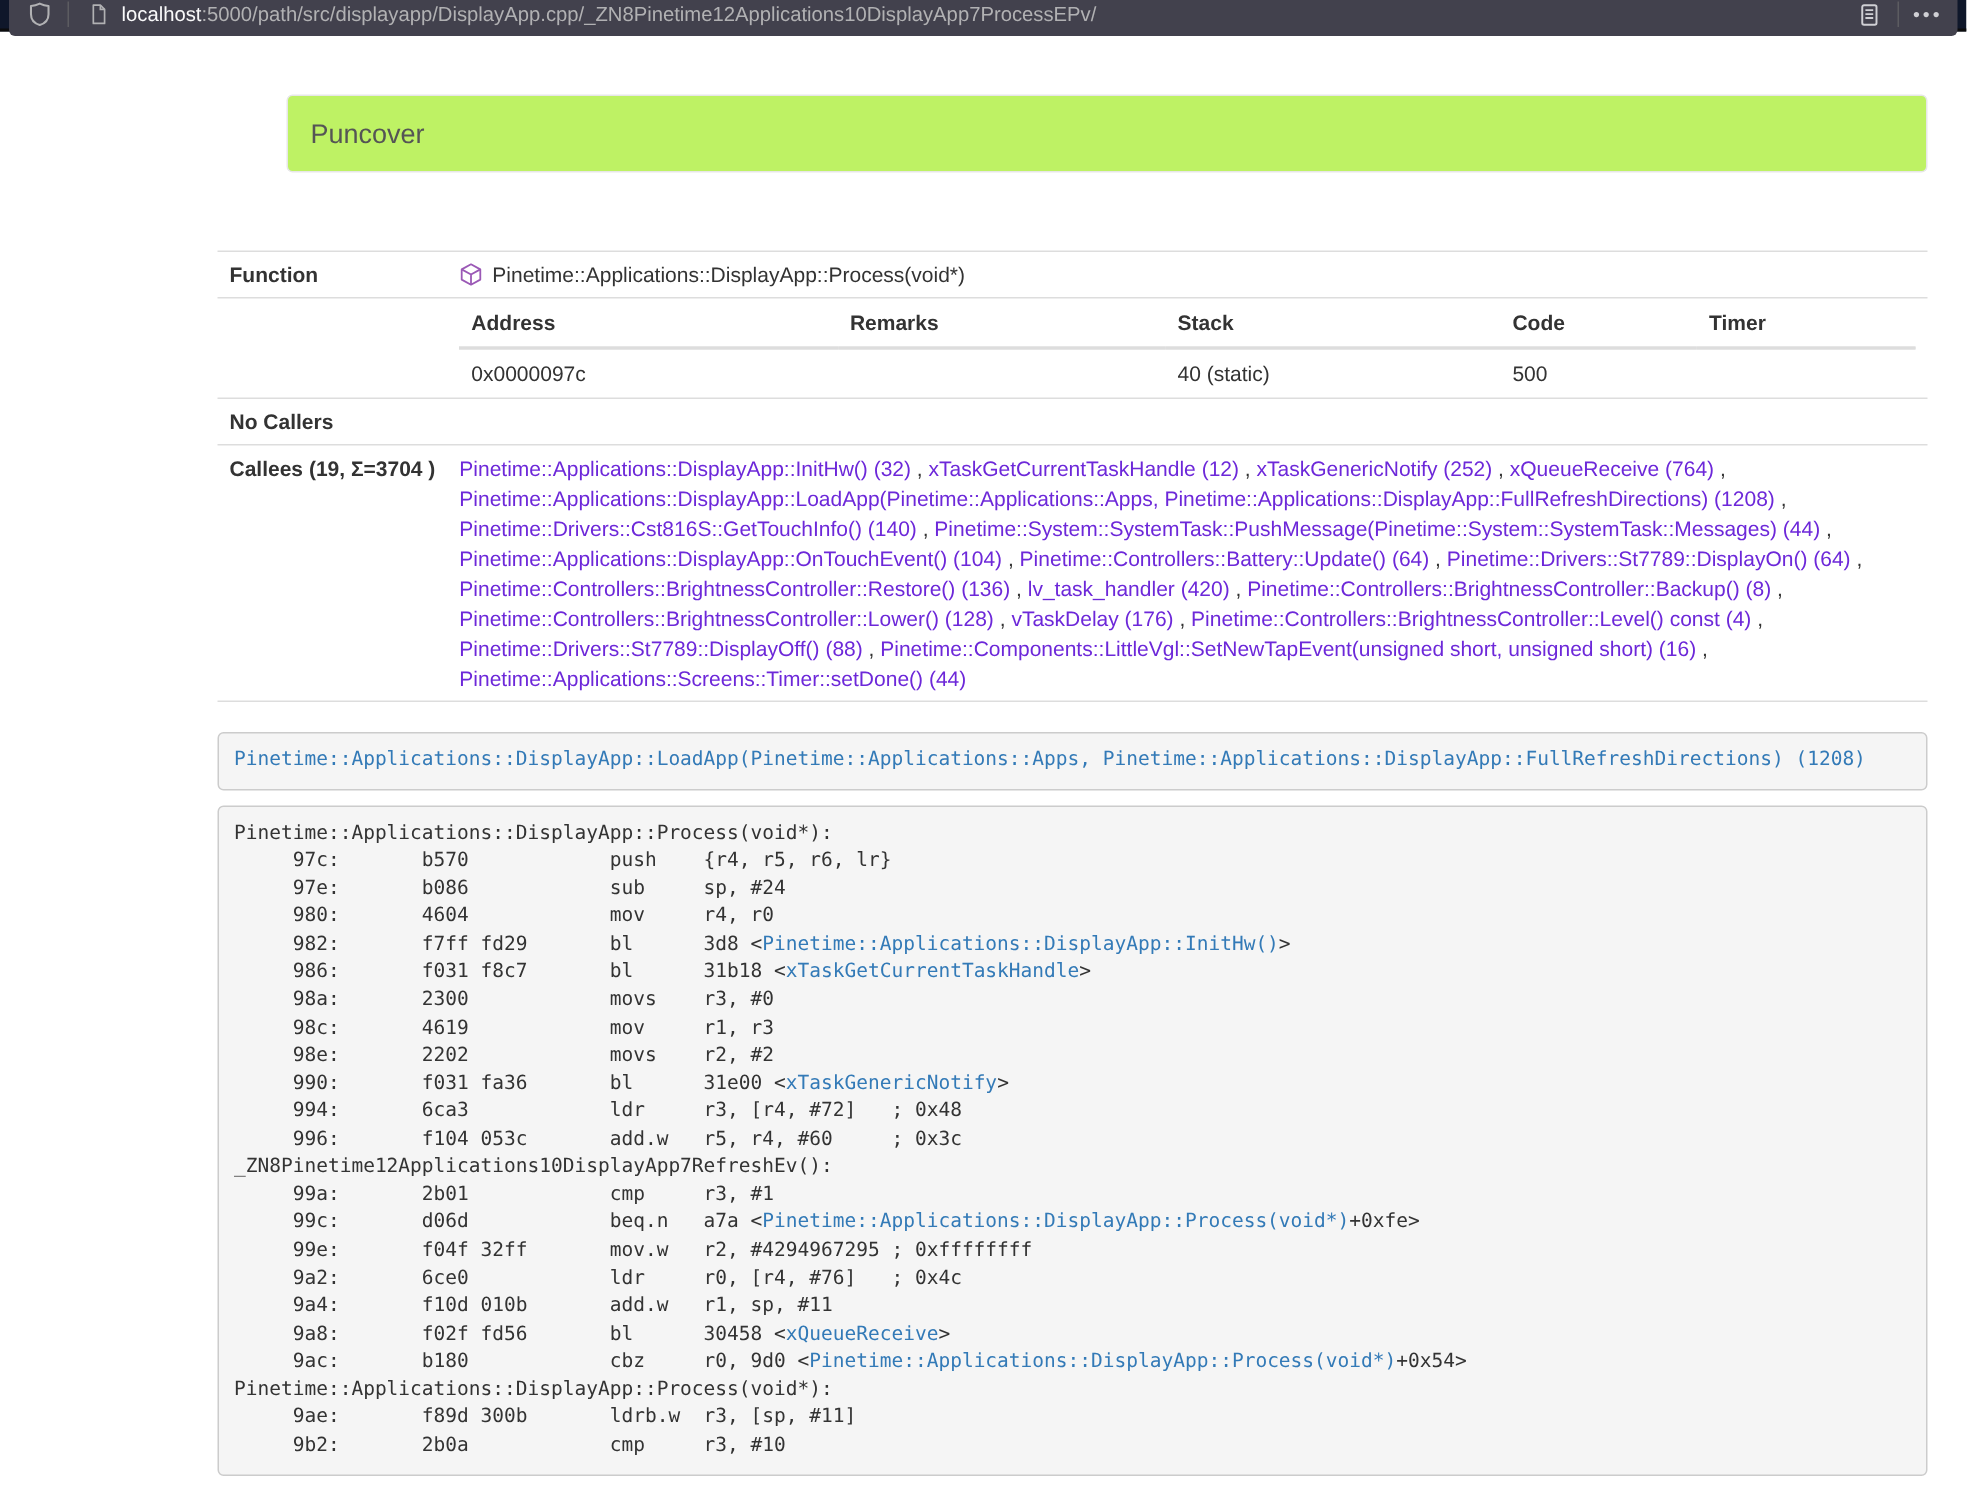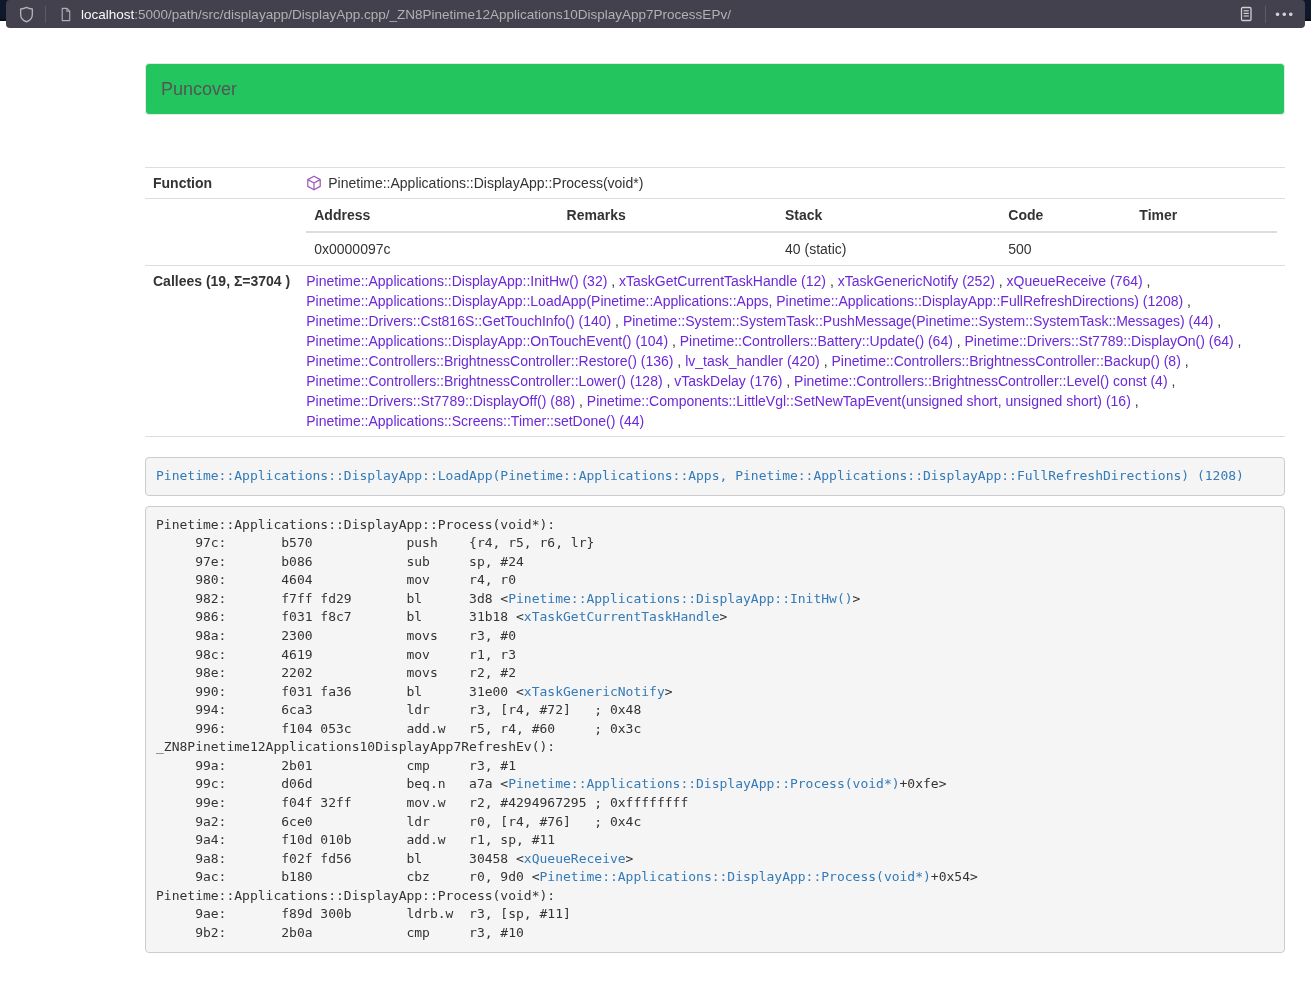--- a/index.html
+++ b/index.html
@@ -7,42 +7,43 @@
   html, body { margin: 0; padding: 0; }
   body {
     width: 1311px; height: 998px; overflow: hidden;
     background: #fff; color: #333;
     font-family: "Liberation Sans", sans-serif; font-size: 14px;
   }
 
   
   .browser-bar {
     height: 21px; background: #0f172a; border-bottom: 2px solid #0c0c0d;
-    display: flex; align-items: flex-start; padding: 0 6px;
+    display: flex; align-items: center; padding: 0 6px;
   }
   .url-field {
     flex: 1; height: 28px; background: #42414d; border-radius: 4px;
     display: flex; align-items: center; padding: 0 10px; min-width: 0;
   }
   .chrome-icon { display: inline-flex; align-items: center; justify-content: center; width: 20px; height: 20px; flex: none; cursor: pointer; }
   .v-divider { width: 1px; height: 17px; background: #5c5c61; margin: 0 9px; flex: none; }
   .url-text {
     flex: 1; min-width: 0; white-space: nowrap; overflow: hidden;
     font-size: 13.5px; color: #b1b1b3; margin-left: 6px;
   }
   .url-host { color: #f9f9fa; }
   .ellipsis-dots { color: #cfcfd4; font-size: 13px; letter-spacing: 2px; cursor: pointer; flex: none; }
 
   
   .container { width: 1140px; margin-left: 145px; padding-top: 42px; }
 
   .navbar {
-    background: #22c55e; border: 1px solid #e7e7e7; border-radius: 4px;
+    background: #bef264; border: 1px solid #e7e7e7; border-radius: 4px;
     height: 52px; display: flex; align-items: center; padding: 0 15px;
     margin-bottom: 52px;
+    margin-left: 46px;
   }
   .navbar-brand { font-size: 18px; color: #555; text-decoration: none; cursor: pointer; }
 
   .crumbs { margin: 0 0 10px 0; }
   .crumbs a { color: #337ab7; text-decoration: none; cursor: pointer; }
   .crumb-sep { color: #999; }
   .crumb-line { color: #777; }
 
   table.main-table { width: 100%; border-collapse: collapse; margin-bottom: 20px; }
   table.main-table > tbody > tr > th,
@@ -150,20 +151,24 @@
                 <td></td>
                 <td>40 (static)</td>
                 <td>500</td>
                 <td></td>
               </tr>
             </tbody>
           </table>
         </td>
       </tr>
       <tr>
+        <th class="row-label">No Callers</th>
+        <td></td>
+      </tr>
+      <tr>
         <th class="row-label">Callees (19, Σ=3704 )</th>
         <td class="callees"><a class="callee-link">Pinetime::Applications::DisplayApp::InitHw() (32)</a> , <a class="callee-link">xTaskGetCurrentTaskHandle (12)</a> , <a class="callee-link">xTaskGenericNotify (252)</a> , <a class="callee-link">xQueueReceive (764)</a> , <a class="callee-link">Pinetime::Applications::DisplayApp::LoadApp(Pinetime::Applications::Apps, Pinetime::Applications::DisplayApp::FullRefreshDirections) (1208)</a> , <a class="callee-link">Pinetime::Drivers::Cst816S::GetTouchInfo() (140)</a> , <a class="callee-link">Pinetime::System::SystemTask::PushMessage(Pinetime::System::SystemTask::Messages) (44)</a> , <a class="callee-link">Pinetime::Applications::DisplayApp::OnTouchEvent() (104)</a> , <a class="callee-link">Pinetime::Controllers::Battery::Update() (64)</a> , <a class="callee-link">Pinetime::Drivers::St7789::DisplayOn() (64)</a> , <a class="callee-link">Pinetime::Controllers::BrightnessController::Restore() (136)</a> , <a class="callee-link">lv_task_handler (420)</a> , <a class="callee-link">Pinetime::Controllers::BrightnessController::Backup() (8)</a> , <a class="callee-link">Pinetime::Controllers::BrightnessController::Lower() (128)</a> , <a class="callee-link">vTaskDelay (176)</a> , <a class="callee-link">Pinetime::Controllers::BrightnessController::Level() const (4)</a> , <a class="callee-link">Pinetime::Drivers::St7789::DisplayOff() (88)</a> , <a class="callee-link">Pinetime::Components::LittleVgl::SetNewTapEvent(unsigned short, unsigned short) (16)</a> , <a class="callee-link">Pinetime::Applications::Screens::Timer::setDone() (44)</a></td>
       </tr>
     </tbody>
   </table>
 
   <pre><a>Pinetime::Applications::DisplayApp::LoadApp(Pinetime::Applications::Apps, Pinetime::Applications::DisplayApp::FullRefreshDirections) (1208)</a></pre>
 
   <pre>Pinetime::Applications::DisplayApp::Process(void*):
      97c:       b570            push    {r4, r5, r6, lr}

